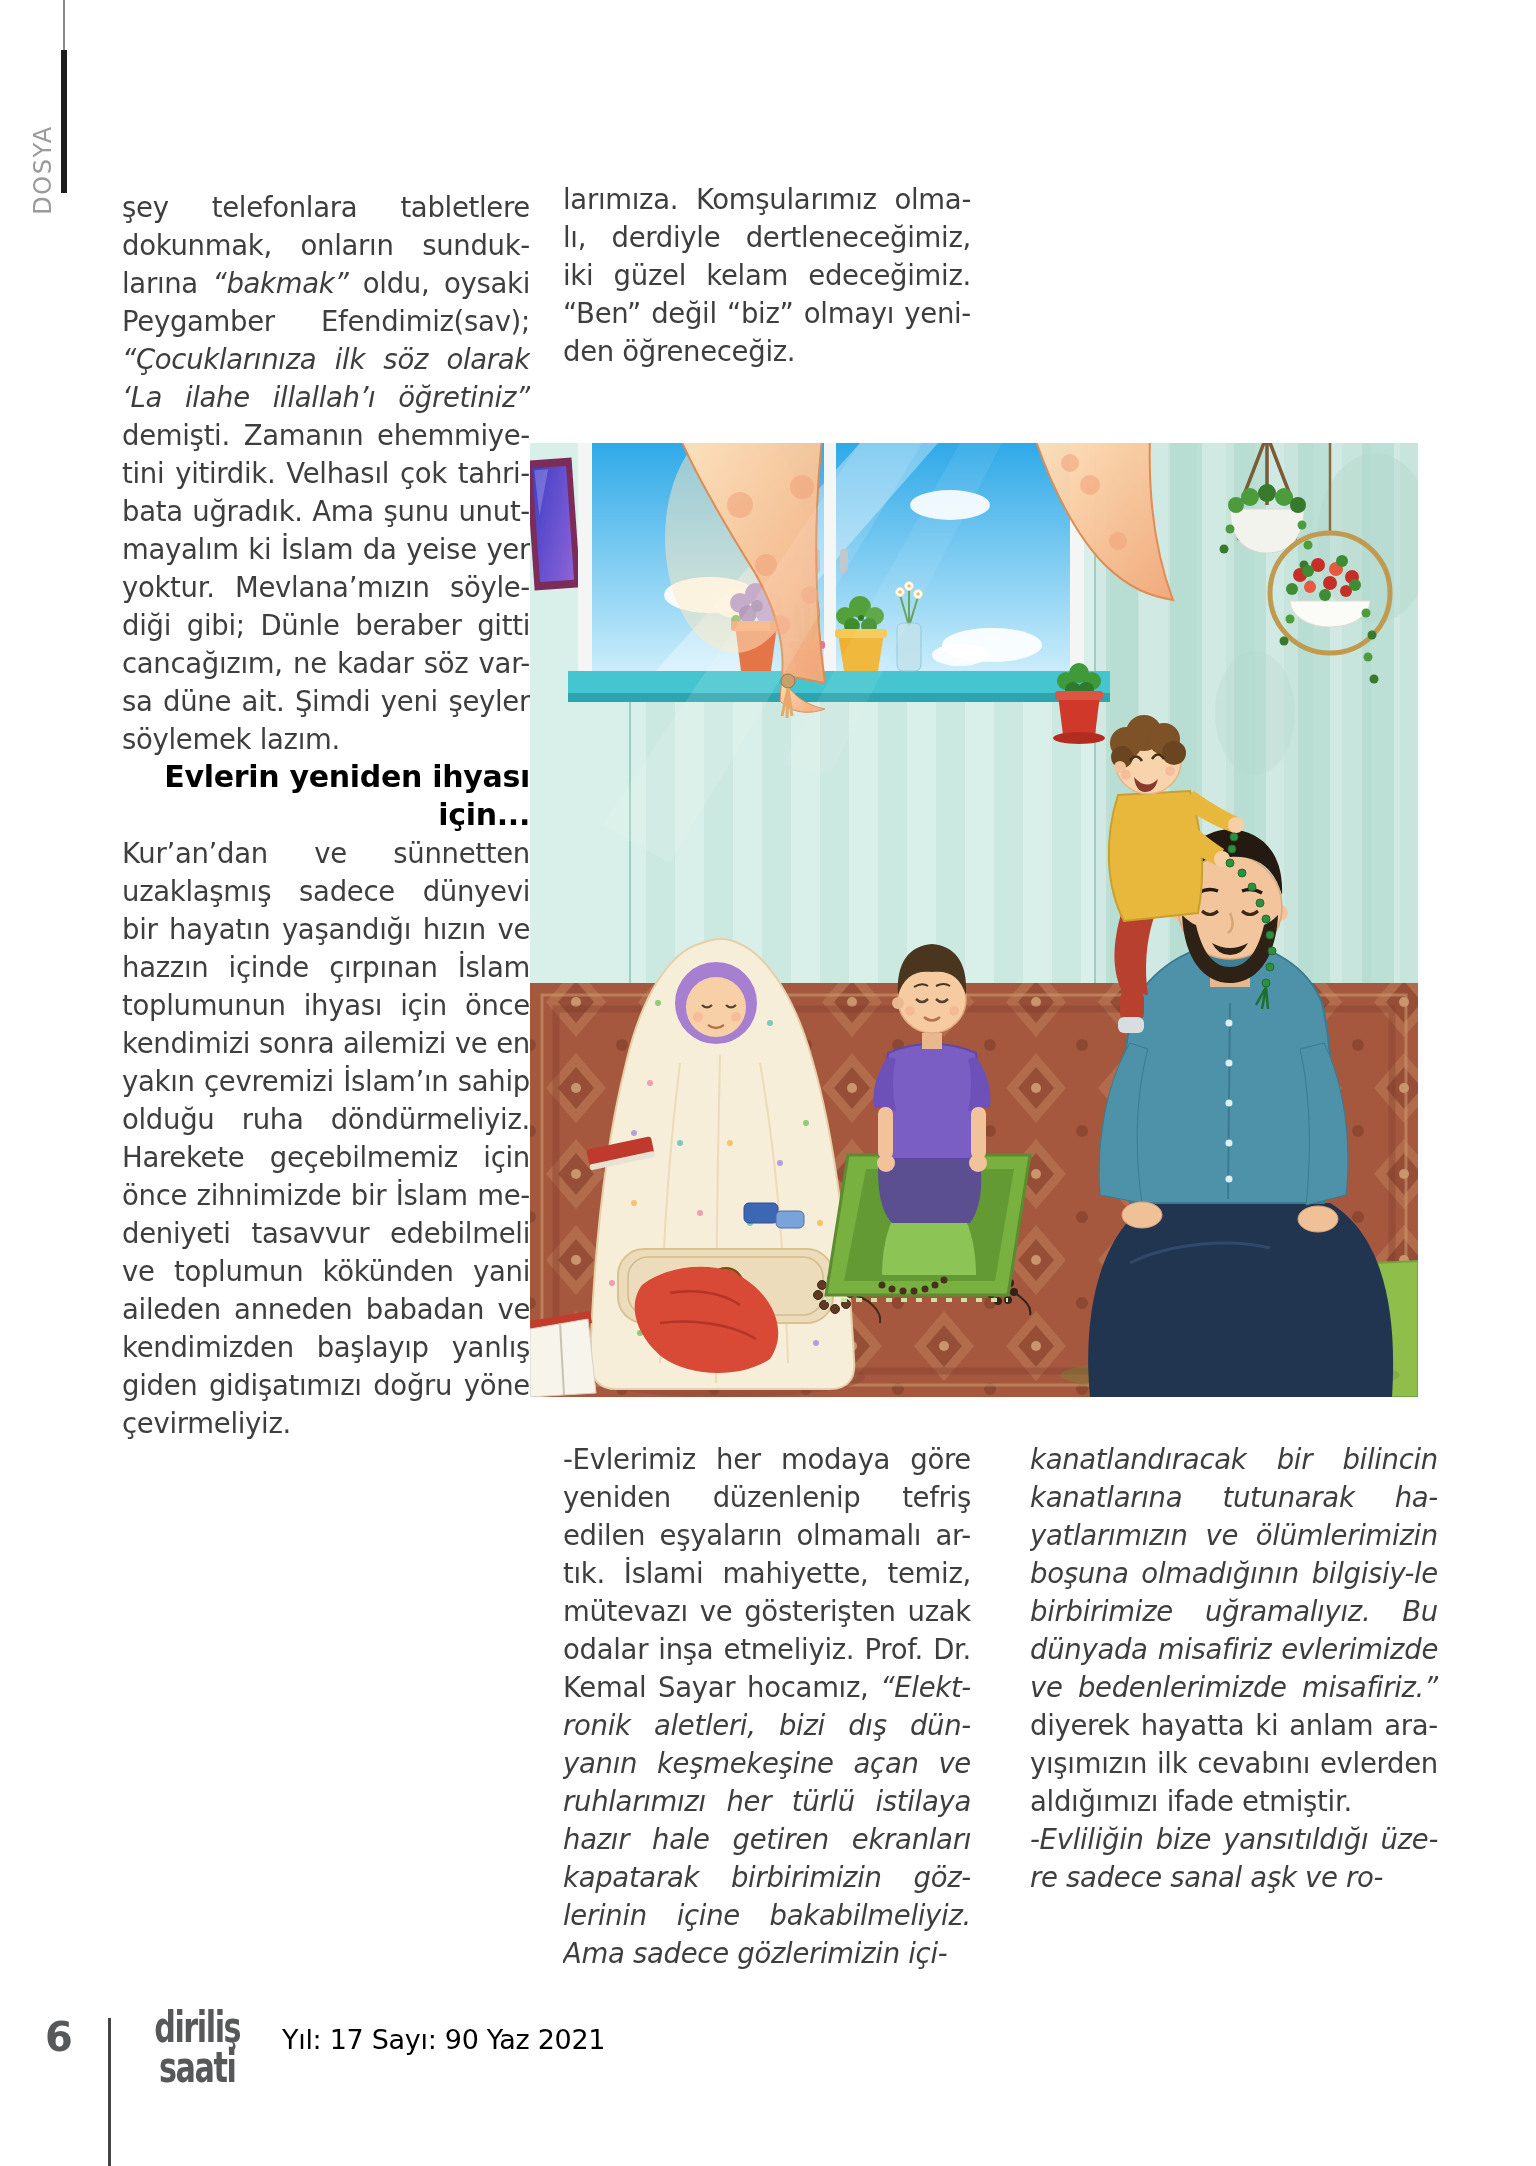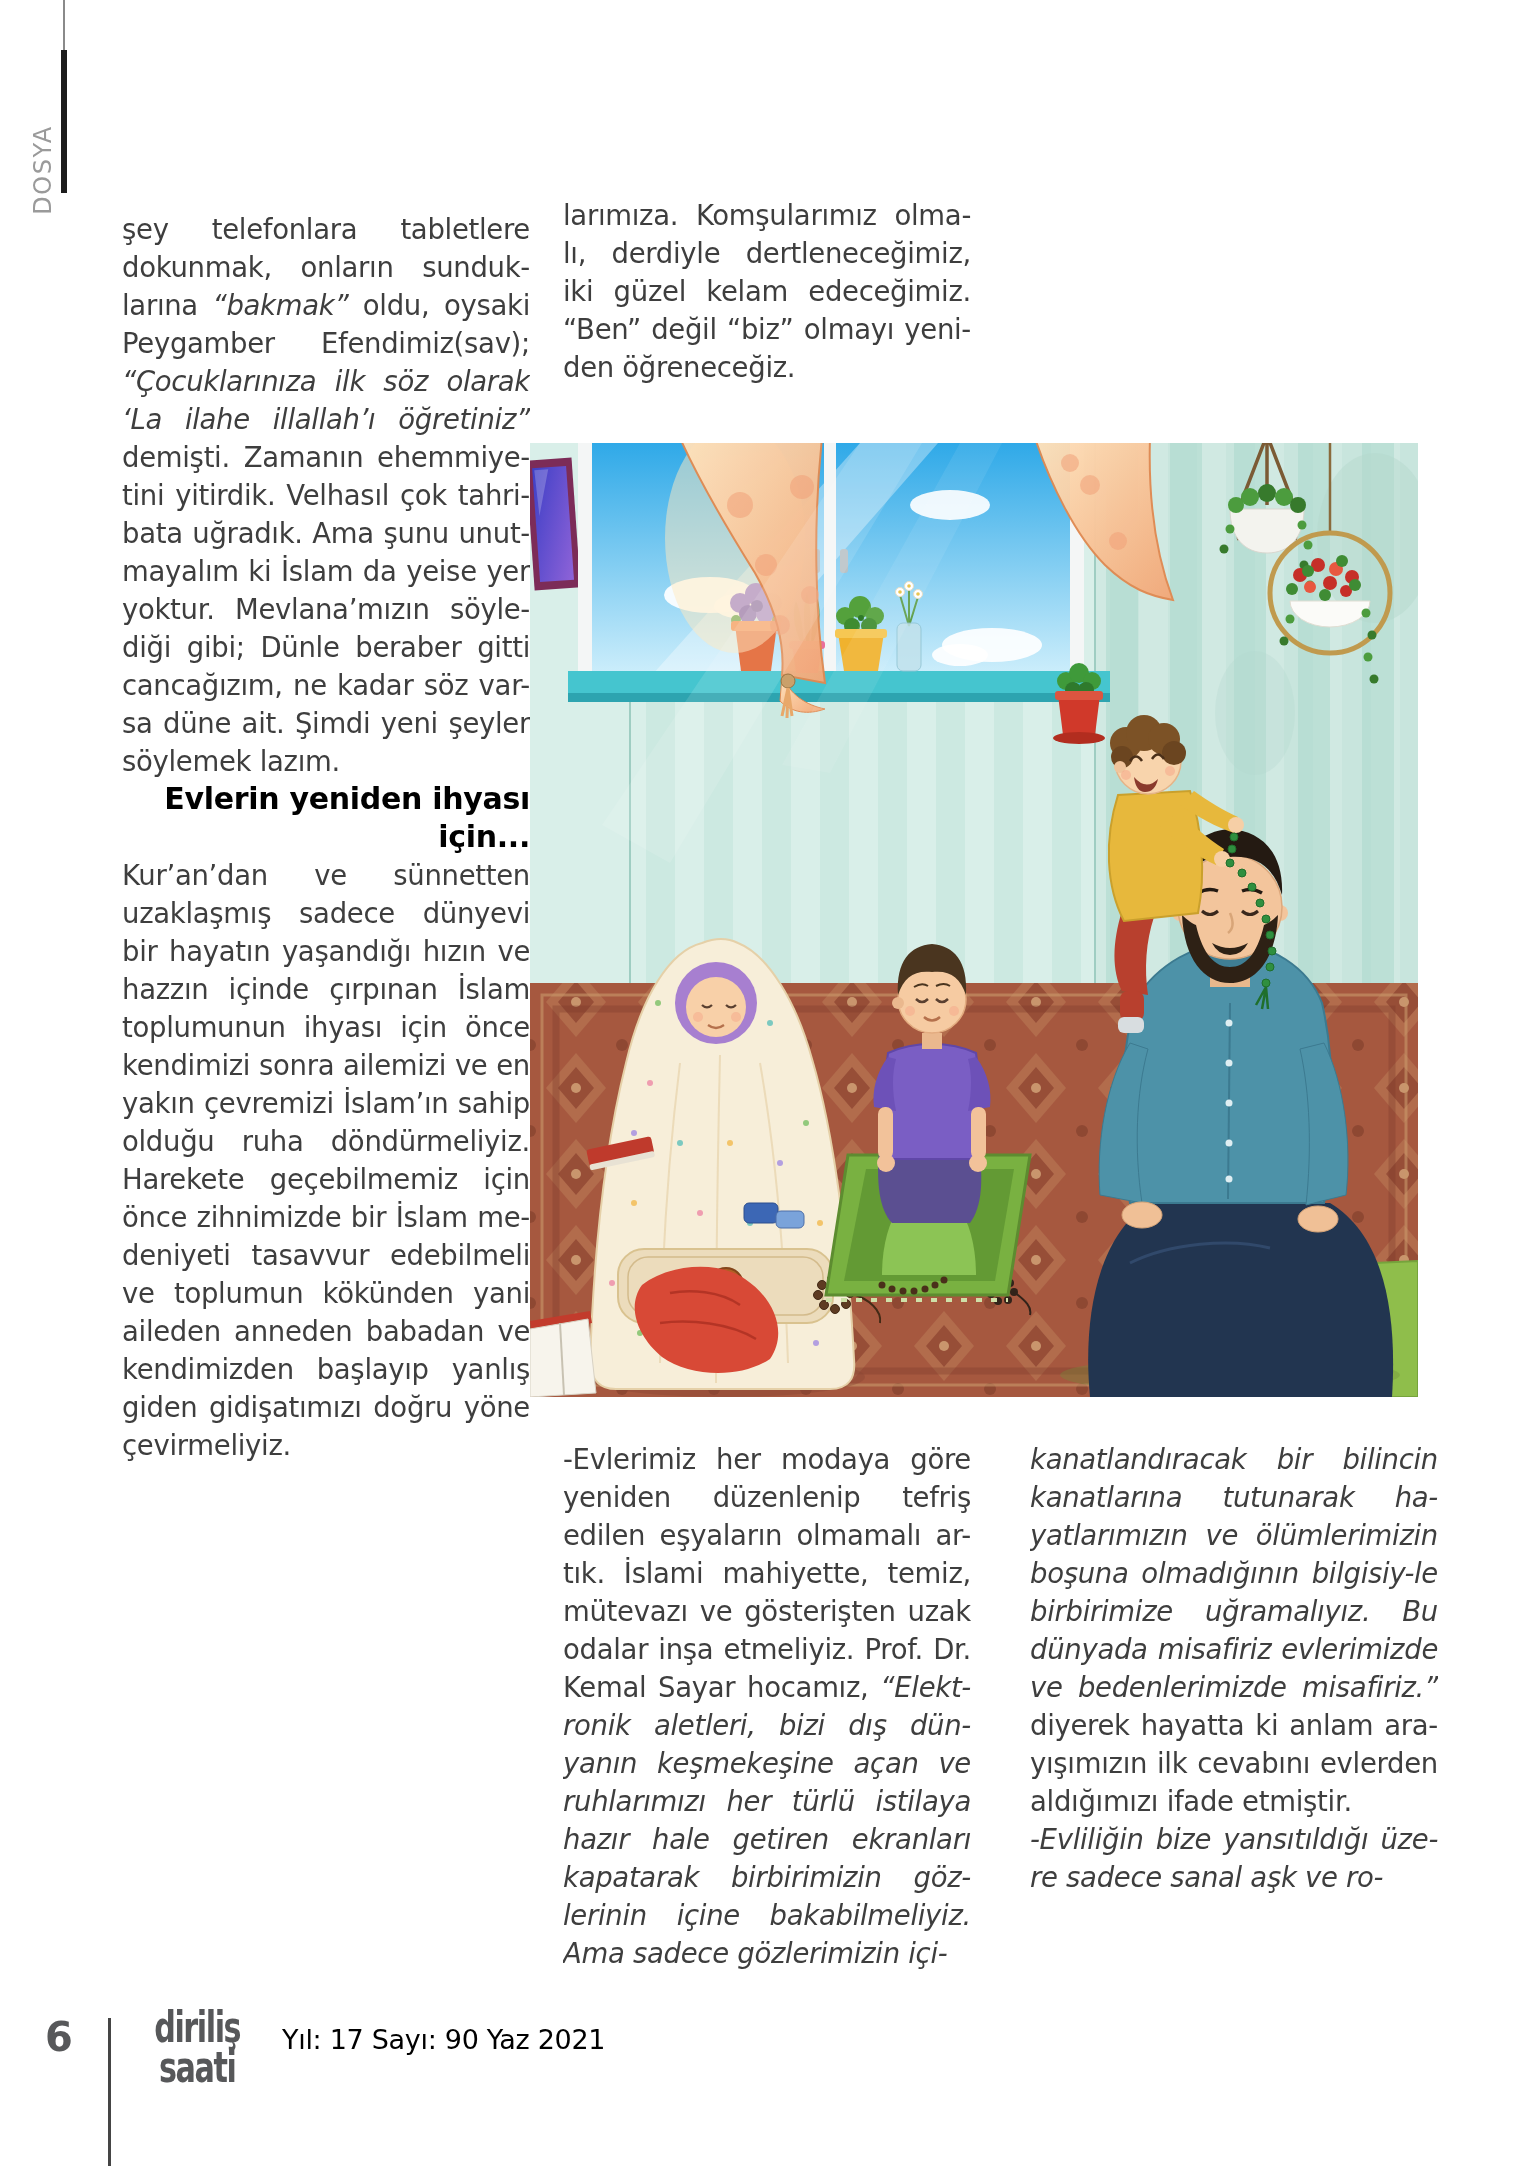--- a/index.html
+++ b/index.html
@@ -22,22 +22,22 @@
     color:#3e3e3e; text-align:justify; letter-spacing:-0.3px; overflow:hidden; z-index:1;
   }
   .col p { margin:0; }
   .it { font-style:italic; }
   .heading {
     font-weight:bold; color:#000000; font-size:30px; letter-spacing:-0.3px;
     margin-top:36px; margin-bottom:48px; text-align:right;
   }
   .gap { margin-top:52px; }
   .gap-lg { margin-top:66px;font-style:italic; }
-  #col1 { left:122px; top:210px;  height:1768px; }
-  #col2 { left:563px; top:196px;  height:240px; }
+  #col1 { left:122px; top:188px;  height:1768px; }
+  #col2 { left:563px; top:180px;  height:240px; }
   #col3 { left:1010px; top:198px; height:244px; }
   #col2b { left:563px; top:1440px;  height:540px; }
   #col3b { left:1010px; top:1440px; height:540px;margin-left:20px; }
 
   
   .illustration { position:absolute; left:530px; top:443px; width:888px; height:954px; z-index:2; }
   .illustration svg { display:block; width:100%; height:100%; }
 
   
   .page-number {

